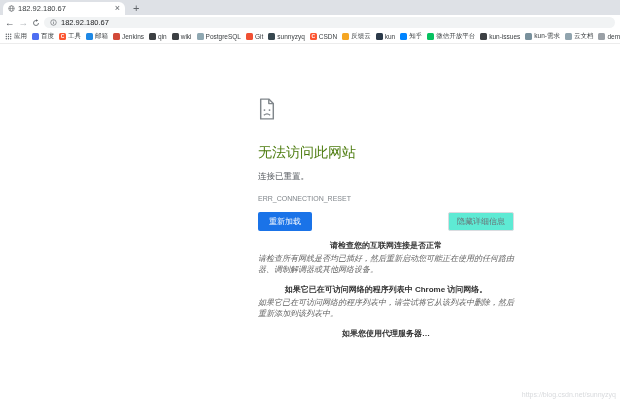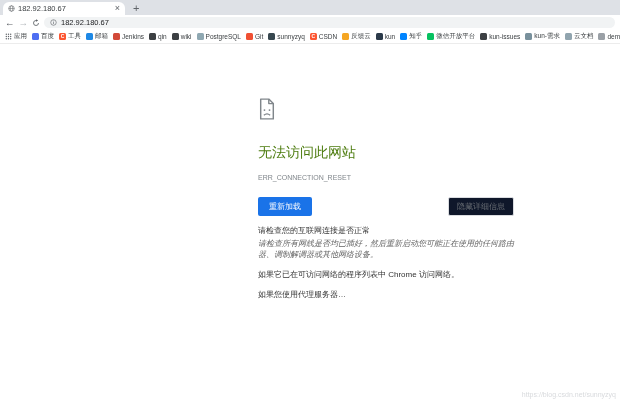--- a/index.html
+++ b/index.html
@@ -41,31 +41,31 @@
   
   .page{padding:54px 0 0 258px;width:256px;}
   .sad-icon{display:block;}
   h1{font-size:14px;font-weight:400;color:#4d7c0f;margin:20px 0 9px;}
   .msg{font-size:8.5px;color:#5f6368;margin:0 0 12px;}
   .tips-intro{font-size:8.5px;color:#5f6368;margin:0 0 3px;}
   ul.tips{margin:0;padding:0 0 0 14px;}
   ul.tips li{font-size:8.5px;color:#5f6368;line-height:11px;}
   ul.tips li.link{color:#4285f4;}
   .errcode{font-size:7px;color:#80868b;margin-top:12px;}
-  .btnrow{display:flex;justify-content:space-between;align-items:flex-end;margin-top:16px;}
+  .btnrow{display:flex;justify-content:space-between;align-items:flex-end;margin-top:10px;}
   .btn-primary{
     background:#1a73e8;color:#fff;border:none;border-radius:2px;
     font-size:8px;padding:4px 11px;font-family:inherit;
   }
   .btn-secondary{
-    background:#0f172a;color:#6a6f75;border:1px solid #dadce0;border-radius:2px;
+    background:#5eead4;color:#6a6f75;border:1px solid #dadce0;border-radius:2px;
     font-size:8px;padding:3px 8px;font-family:inherit;
   }
   .details{margin-top:8px;}
-  .sec h3{font-size:8px;color:#333;font-weight:normal;margin:10px 0 3px;line-height:10px;}
+  .sec h3{font-size:8px;color:#333;font-weight:bold;margin:10px 0 3px;line-height:10px;text-align:center;}
   .sec p{font-size:8px;color:#646464;margin:0;line-height:10.5px;font-style:italic;}
   .watermark{
     position:absolute;right:4px;bottom:2px;font-size:7px;color:#d8dadd;
   }
 </style>
 </head>
 <body>
 
 <div>
 
@@ -220,38 +220,40 @@
       <svg width="18" height="22" viewBox="0 0 20 24">
           <path d="M3 1h9l5 5v17H3z" fill="#fff" stroke="#80868b" stroke-width="1.6" stroke-linejoin="round"></path>
           <path d="M12 1v5h5" fill="none" stroke="#80868b" stroke-width="1.6" stroke-linejoin="round"></path>
           <circle cx="7.2" cy="13.2" r="1" fill="#80868b"></circle>
           <circle cx="12.8" cy="13.2" r="1" fill="#80868b"></circle>
           <path d="M6.5 19q3.5-3.2 7 0" fill="none" stroke="#80868b" stroke-width="1.4"></path>
         </svg>
     </span>
 
     <h1>无法访问此网站</h1>
+    <p class="msg">连接已重置。</p>
 
 
     <p class="errcode">ERR_CONNECTION_RESET</p>
 
     <div class="btnrow">
       <button class="btn-primary">重新加载</button>
       <button class="btn-secondary">隐藏详细信息</button>
     </div>
 
     <div class="details">
 
         <section class="sec">
           <h3>请检查您的互联网连接是否正常</h3>
           <p>请检查所有网线是否均已插好，然后重新启动您可能正在使用的任何路由器、调制解调器或其他网络设备。</p>
         </section>
 
         <section class="sec">
           <h3>如果它已在可访问网络的程序列表中 Chrome 访问网络。</h3>
+          <p>如果它已在可访问网络的程序列表中，请尝试将它从该列表中删除，然后重新添加到该列表中。</p>
         </section>
 
         <section class="sec">
           <h3>如果您使用代理服务器…</h3>
 
         </section>
       </div>
   </div>
 
   <div class="watermark">https://blog.csdn.net/sunnyzyq</div>

